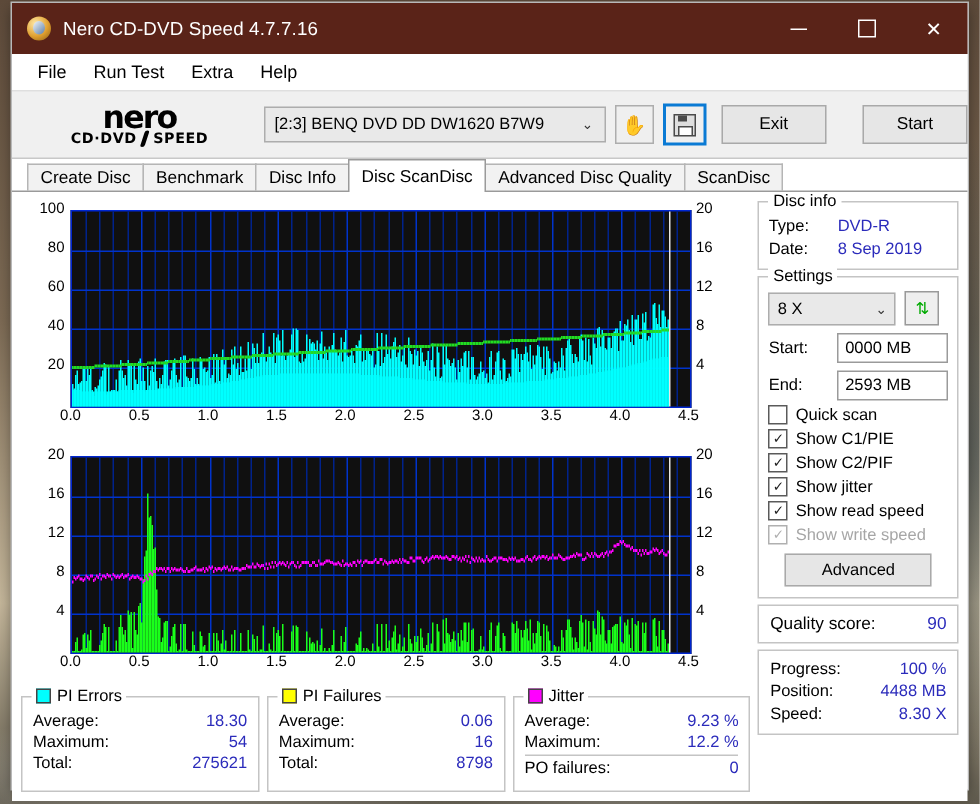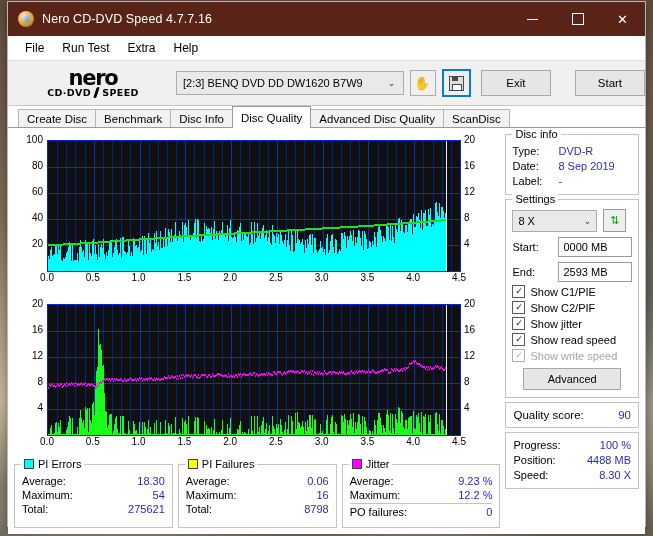--- a/index.html
+++ b/index.html
@@ -254,21 +254,21 @@
     </div>
 
     <div class="push-btn" id="exit-button">Exit</div>
     <div class="push-btn" id="start-button">Start</div>
   </div>
 
   <div class="tabstrip">
     <div class="tab">Create Disc</div>
     <div class="tab">Benchmark</div>
     <div class="tab">Disc Info</div>
-    <div class="tab active">Disc Quality</div>
+    <div class="tab active">Disc ScanDisc</div>
     <div class="tab">Advanced Disc Quality</div>
     <div class="tab">ScanDisc</div>
   </div>
 
   <div class="content">
 
     <div class="left-col">
       <div class="chart-box chart-top" id="chart-top">
           <div class="plot" style="left: 33px; top: 6px; width: 412px; height: 130px;">
             <div class="gridline minor" style="left: 9px; top: 0px; width: 1px; height: 130px;"></div>
@@ -2473,24 +2473,20 @@
       <div class="grp rgrp">
         <div class="grp-title">Disc info</div>
         <div class="info-row">
           <span class="info-key">Type:</span>
           <span class="info-val">DVD-R</span>
         </div>
         <div class="info-row">
           <span class="info-key">Date:</span>
           <span class="info-val">8 Sep 2019</span>
         </div>
-        <div class="info-row">
-          <span class="info-key">Label:</span>
-          <span class="info-val">-</span>
-        </div>
       </div>
 
       <div class="grp rgrp">
         <div class="grp-title">Settings</div>
 
         <div style="display:flex;align-items:center;gap:6px;">
           <div class="sel-speed">
             <span>8 X</span>
             <span class="caret">⌄</span>
           </div>
@@ -2501,20 +2497,24 @@
 
         <div class="fld-row">
           <span class="fld-lab">Start:</span>
           <span class="fld">0000 MB</span>
         </div>
         <div class="fld-row">
           <span class="fld-lab">End:</span>
           <span class="fld">2593 MB</span>
         </div>
 
+        <div class="chk-row">
+          <span class="chk"></span>
+          <span class="lab">Quick scan</span>
+        </div>
         <div class="chk-row">
           <span class="chk">✓</span>
           <span class="lab">Show C1/PIE</span>
         </div>
         <div class="chk-row">
           <span class="chk">✓</span>
           <span class="lab">Show C2/PIF</span>
         </div>
         <div class="chk-row">
           <span class="chk">✓</span>

